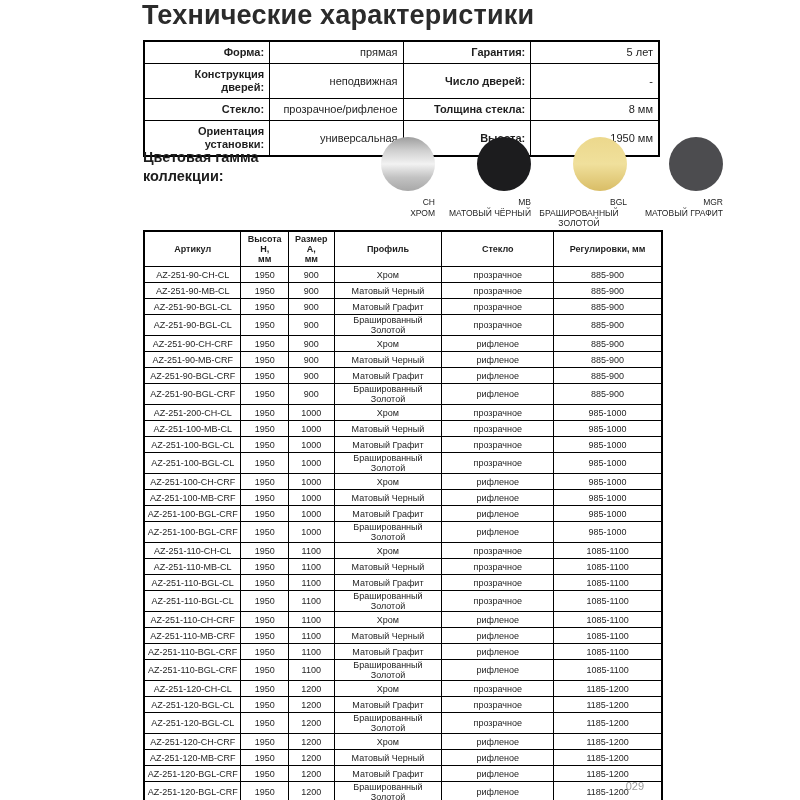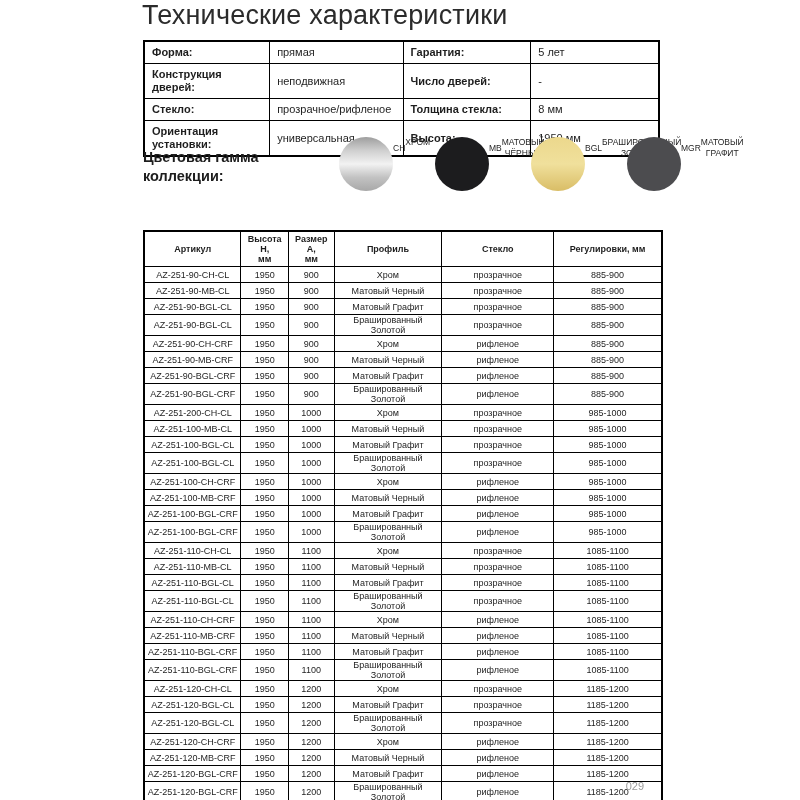--- a/index.html
+++ b/index.html
@@ -5,43 +5,43 @@
   html,body{margin:0;padding:0;}
   body{
     width:800px;height:800px;background:#ffffff;
     font-family:"Liberation Sans",sans-serif;color:#1e1e1e;
     position:relative;overflow:hidden;
   }
   .page{position:absolute;inset:0;}
 
   .title{
     position:absolute;left:142px;top:0;margin:0;
-    font-size:27px;font-weight:400;color:#2b2b2b;letter-spacing:.2px;
+    font-size:27px;font-weight:700;color:#2b2b2b;letter-spacing:.2px;
   }
 
   
   .spec-table{
     position:absolute;left:143px;top:40px;width:517px;
     border-collapse:collapse;border:2px solid #000;table-layout:fixed;
   }
   .spec-table th,.spec-table td{
     border:1px solid #000;font-size:11px;line-height:13px;
     padding:4px 5px 4px 7px;height:20px;box-sizing:border-box;
-    text-align:left;vertical-align:middle;color:#1e1e1e;
+    text-align:right;vertical-align:middle;color:#1e1e1e;
   }
   .spec-table th{font-weight:700;}
 
   
   .colors{position:absolute;left:143px;top:137px;width:519px;display:flex;gap:48px;}
   .colors-heading{
     width:148px;flex:0 0 148px;font-size:14.5px;font-weight:700;
     padding-top:11px;line-height:19px;color:#1e1e1e;
   }
   .swatches{flex:1;display:flex;justify-content:space-between;}
-  .swatch{width:96px;display:flex;align-items:flex-start;}
+  .swatch{width:96px;display:flex;flex-direction:column;align-items:flex-end;}
   .circle{width:54px;height:54px;border-radius:50%;flex:0 0 54px;}
   .sw-code{margin-top:6px;font-size:8.5px;line-height:10.5px;text-align:center;color:#1e1e1e;}
   .sw-name{font-size:8.5px;line-height:10.5px;text-align:center;color:#1e1e1e;}
 
   
   .products{
     position:absolute;left:143px;top:230px;width:520px;
     border-collapse:collapse;border:2px solid #000;table-layout:fixed;
   }
   .products th{

